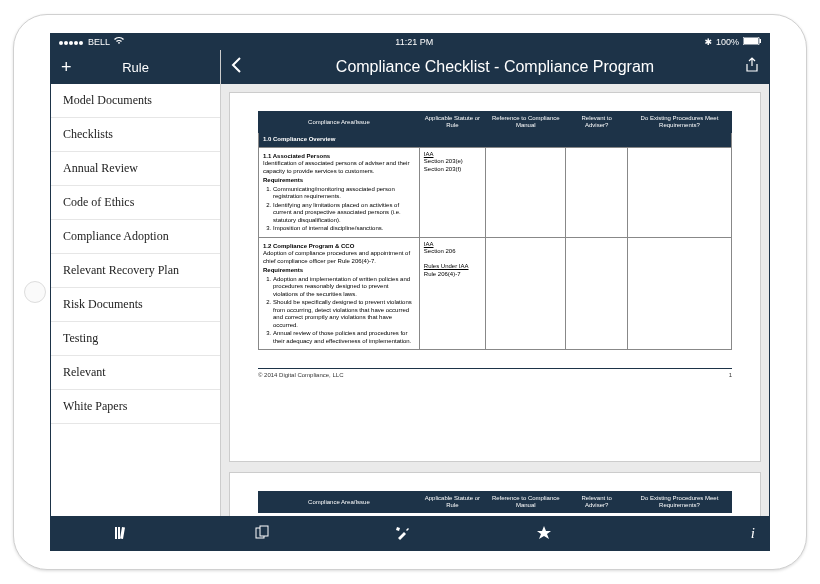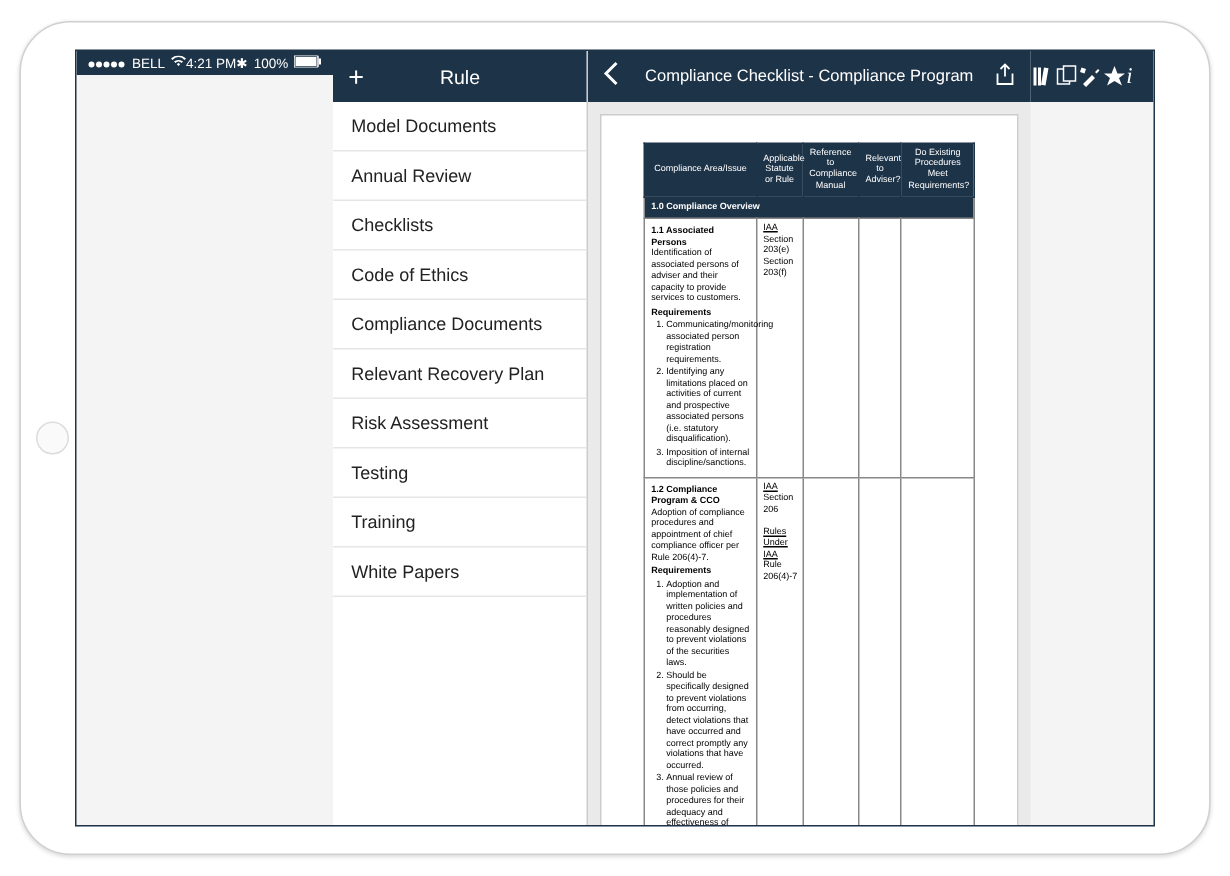--- a/index.html
+++ b/index.html
@@ -1,31 +1,31 @@
 <!DOCTYPE html>
 <html><head>
 <meta charset="utf-8">
 <style>
 * { margin: 0; padding: 0; box-sizing: border-box; }
 body { font-family: -apple-system, "Helvetica Neue", Arial, sans-serif; background: #fff; display: flex; justify-content: center; align-items: center; height: 584px; }
 .tablet-frame { width: 794px; height: 556px; background: #fff; border-radius: 34px; border: 1px solid #d0d0d0; box-shadow: 0 1px 3px rgba(0,0,0,.15); display: flex; align-items: center; padding: 0 36px; position: relative; }
 .home-btn { position: absolute; left: 10px; top: 50%; transform: translateY(-50%); width: 22px; height: 22px; border-radius: 50%; border: 1px solid #ddd; background: #fafafa; }
-.screen { width: 722px; height: 518px; background: #f4f4f4; border: 1px solid #1d3348; overflow: hidden; display: flex; flex-direction: row; }
+.screen { width: 722px; height: 518px; background: #f4f4f4; border: 1px solid #1d3348; overflow: hidden; display: flex; flex-direction: column; }
 .status-bar { height: 16px; background: #1d3348; color: #fff; font-size: 9px; display: flex; align-items: center; padding: 0 8px; justify-content: space-between; }
 .status-left { display: flex; gap: 4px; align-items: center; }
 .status-right { display: flex; gap: 4px; align-items: center; }
 .dots span { display: inline-block; width: 4px; height: 4px; border-radius: 50%; background: #fff; margin-right: 1px; }
 .content-area { flex: 1; display: flex; min-height: 0; }
 .sidebar { width: 170px; background: #fff; display: flex; flex-direction: column; border-right: 1px solid #ccc; }
 .sidebar-header { height: 34px; background: #1d3348; color: #fff; display: flex; align-items: center; justify-content: center; position: relative; font-size: 13px; }
 .plus-btn { position: absolute; left: 10px; font-size: 18px; font-weight: 200; }
-.sidebar-list { flex: 1; overflow-y: auto; }
+.sidebar-list { flex: 1; overflow-y: auto; font-family: Liberation Serif, serif; }
 .sidebar-item { padding: 9px 12px; font-size: 12px; color: #222; border-bottom: 1px solid #e6e6e6; cursor: pointer; }
 .main { flex: 1; display: flex; flex-direction: column; min-width: 0; background: #eaeaea; }
-.main-header { height: 34px; background: #1d3348; color: #fff; display: flex; align-items: center; justify-content: center; position: relative; font-size: 11px; }
+.main-header { height: 34px; background: #1d3348; color: #fff; display: flex; align-items: center; justify-content: center; position: relative; font-size: 16px; }
 .back-btn { position: absolute; left: 10px; font-size: 16px; }
 .share-btn { position: absolute; right: 10px; }
 .doc-scroll { flex: 1; overflow-y: auto; padding: 8px; }
 .doc-page { background: #fff; border: 1px solid #ccc; padding: 18px 28px 8px; margin-bottom: 10px; position: relative; min-height: 370px; }
 .doc-table { width: 100%; border-collapse: collapse; font-size: 6px; table-layout: fixed; }
 .doc-table th { background: #1d3348; color: #fff; font-weight: 500; padding: 3px 4px; border: 1px solid #1d3348; text-align: center; line-height: 1.2; }
 .doc-table td { border: 1px solid #888; padding: 3px 4px; vertical-align: top; line-height: 1.25; }
 .section-row td { background: #1d3348; color: #fff; font-weight: bold; font-size: 6px; }
 .subhead { font-weight: bold; margin-top: 2px; }
 .doc-footer { display: flex; justify-content: space-between; font-size: 6px; color: #333; margin-top: 18px; border-top: 1px solid #1d3348; padding-top: 3px; }
@@ -45,48 +45,48 @@
   <div class="screen">
 
     <div class="status-bar">
       <div class="status-left">
         <span class="dots"><span></span><span></span><span></span><span></span><span></span></span>
         <span>BELL</span>
         <span><svg width="10" height="8" viewBox="0 0 10 8">
               <path d="M5 7L6 6A1.4 1.4 0 005 5 1.4 1.4 0 004 6zM2 4A4.2 4.2 0 015 3 4.2 4.2 0 018 4L7 5A2.8 2.8 0 005 4 2.8 2.8 0 003 5zM0 2A7 7 0 015 0 7 7 0 0110 2L9 3A5.6 5.6 0 005 1 5.6 5.6 0 001 3z" fill="#fff"></path>
             </svg></span>
       </div>
-      <div>4:21 PM</div>
+      <div>11:21 PM</div>
       <div class="status-right">
         <span>✱</span>
         <span>100%</span>
         <span><svg width="18" height="8" viewBox="0 0 18 8">
               <rect x="0" y="0" width="16" height="8" rx="1" fill="none" stroke="#fff"></rect>
               <rect x="1" y="1" width="14" height="6" fill="#fff"></rect>
               <rect x="16.5" y="2" width="1.5" height="4" fill="#fff"></rect>
             </svg></span>
       </div>
     </div>
 
     <div class="content-area">
       <div class="sidebar">
         <div class="sidebar-header">
           <span class="plus-btn">+</span>
           <span>Rule</span>
         </div>
         <div class="sidebar-list">
           <div class="sidebar-item">Model Documents</div>
+          <div class="sidebar-item">Checklists</div>
           <div class="sidebar-item">Annual Review</div>
-          <div class="sidebar-item">Checklists</div>
           <div class="sidebar-item">Code of Ethics</div>
-          <div class="sidebar-item">Compliance Documents</div>
+          <div class="sidebar-item">Compliance Adoption</div>
           <div class="sidebar-item">Relevant Recovery Plan</div>
-          <div class="sidebar-item">Risk Assessment</div>
+          <div class="sidebar-item">Risk Documents</div>
           <div class="sidebar-item">Testing</div>
-          <div class="sidebar-item">Training</div>
+          <div class="sidebar-item">Relevant</div>
           <div class="sidebar-item">White Papers</div>
         </div>
       </div>
 
       <div class="main">
         <div class="main-header">
           <span class="back-btn"><svg width="12" height="16" viewBox="0 0 12 16">
                 <path d="M9 1L2 8l7 7" stroke="#fff" stroke-width="2" fill="none"></path>
               </svg></span>
           <span>Compliance Checklist - Compliance Program</span>

